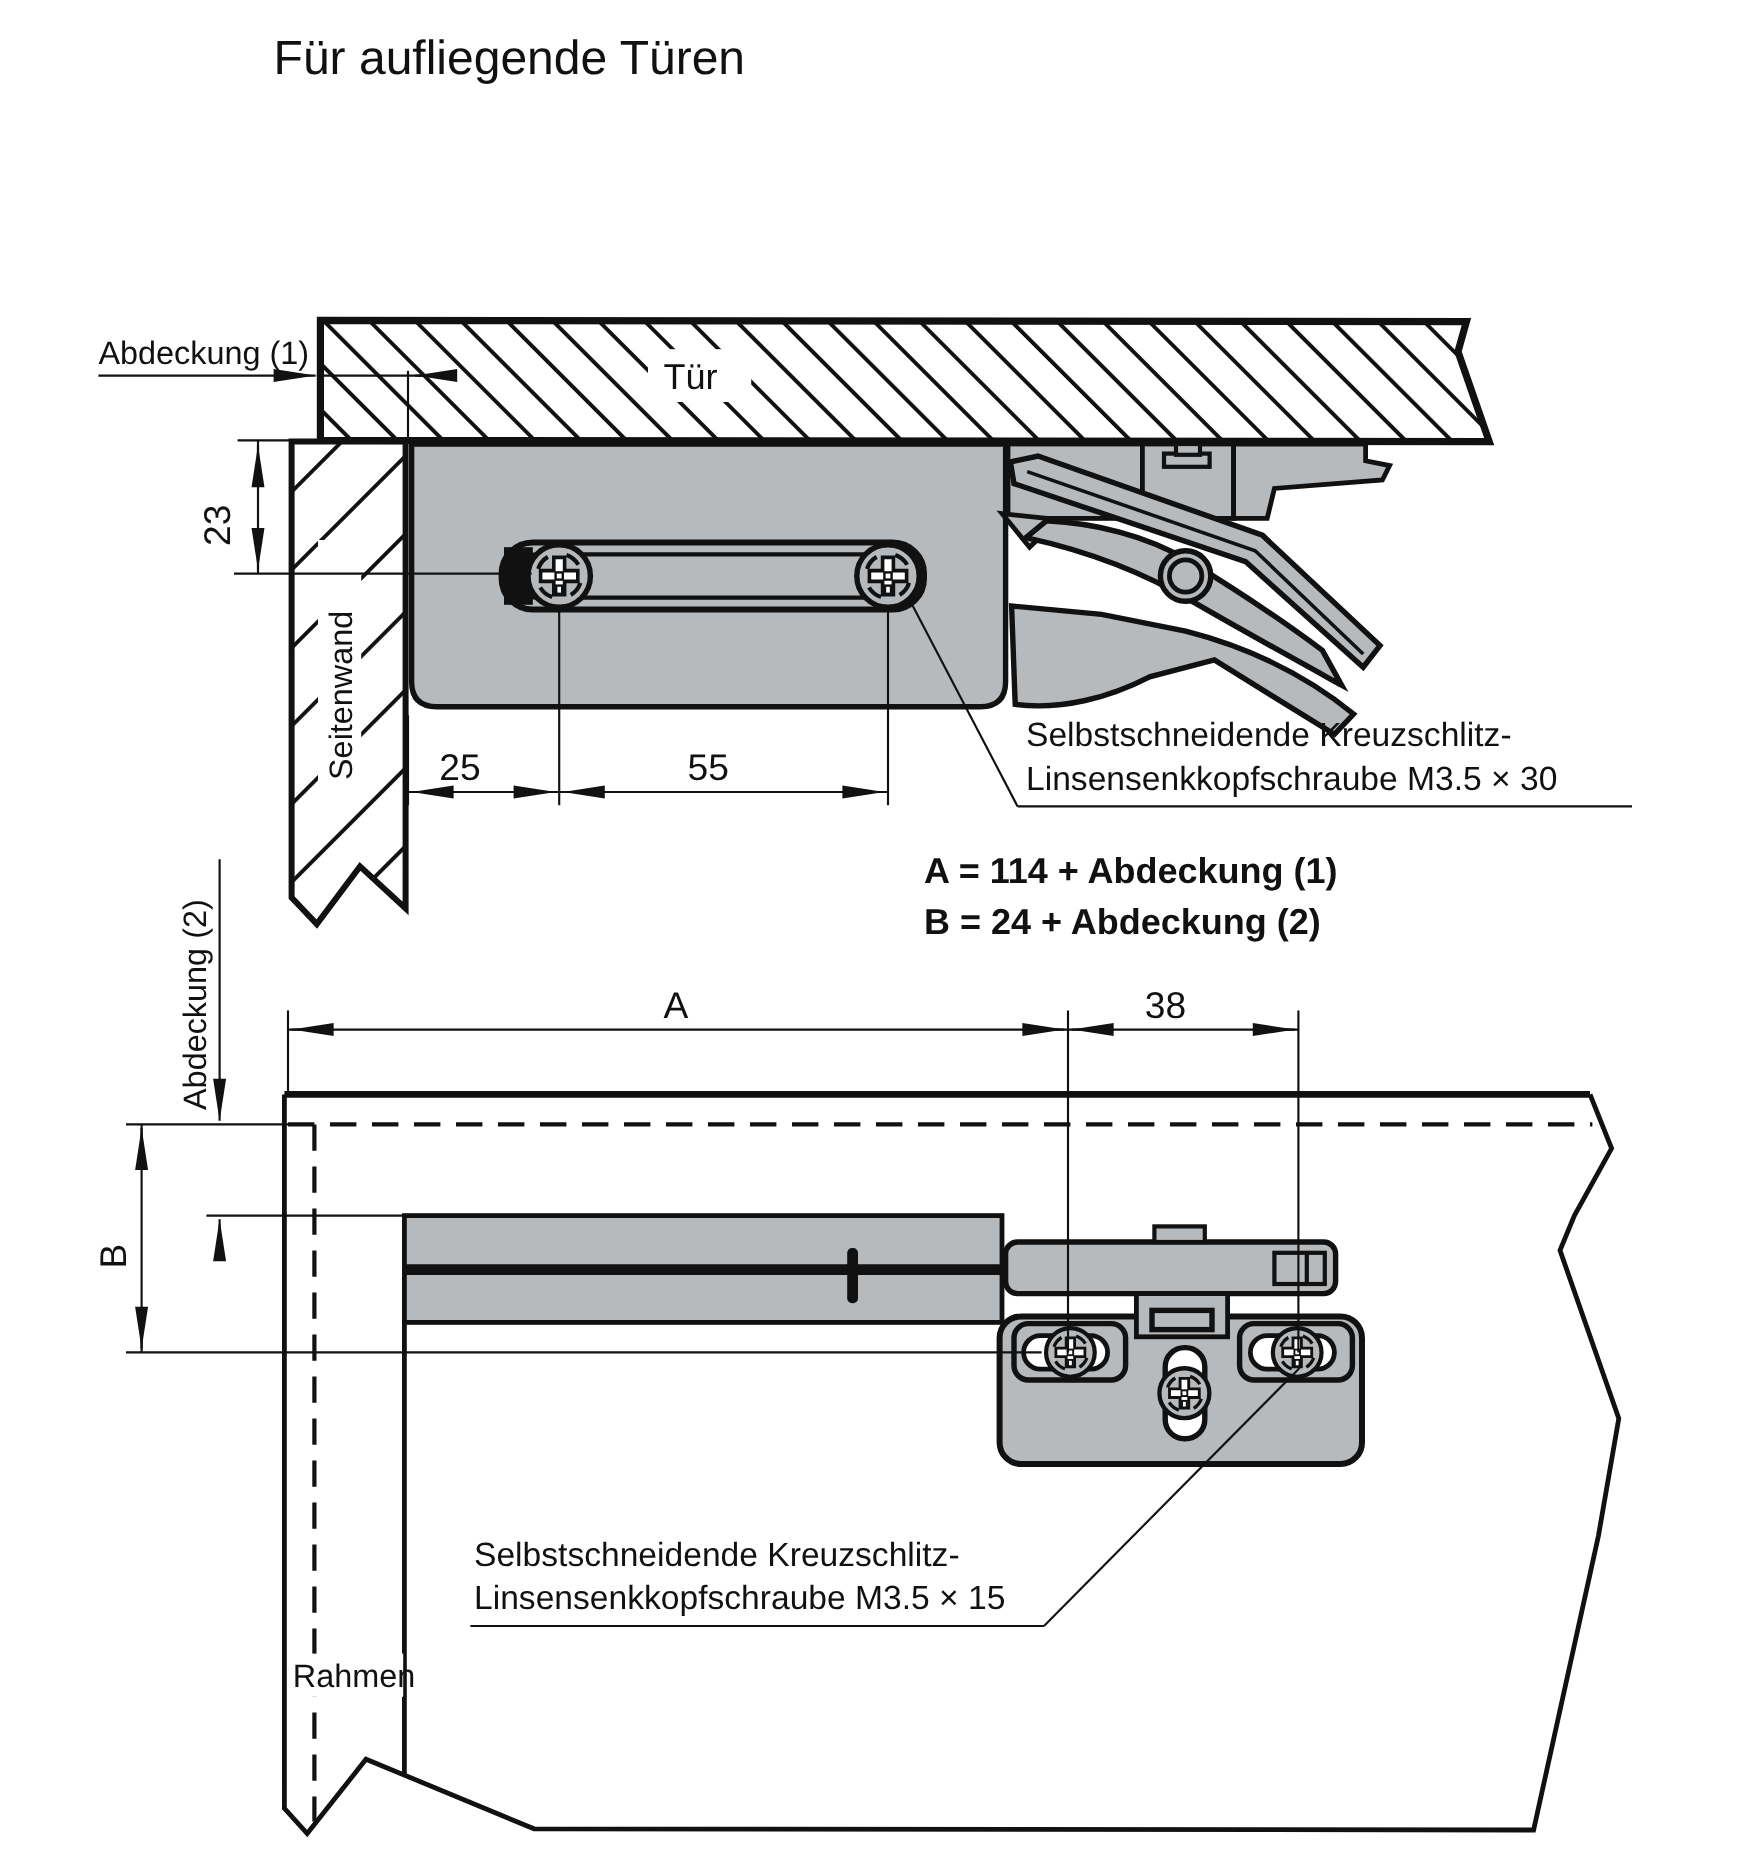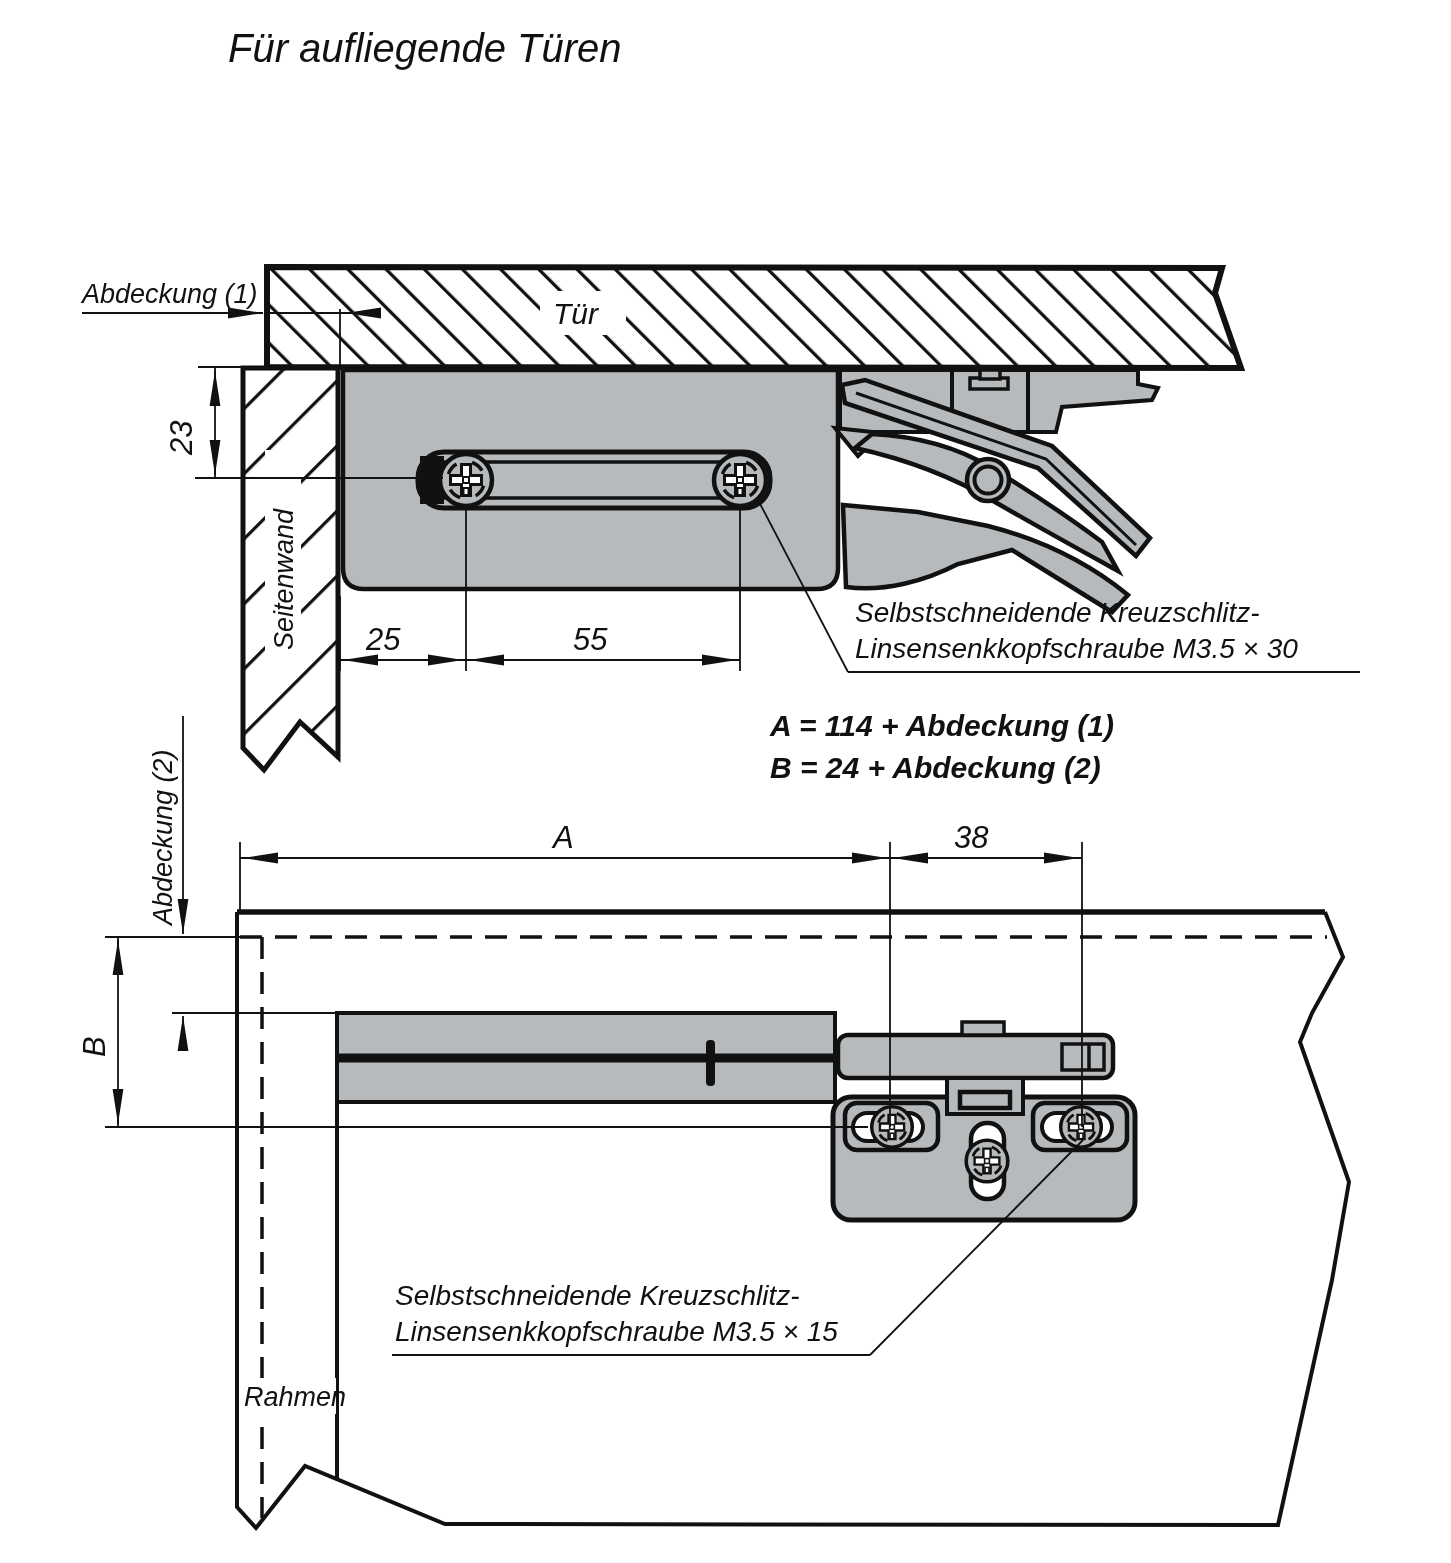--- a/index.html
+++ b/index.html
@@ -1,16 +1,16 @@
 <!DOCTYPE html>
 <html><head>
 <meta charset="utf-8">
 <style>
   html,body{margin:0;padding:0;background:#ffffff;}
-  .stage{width:1411px;height:1563px;position:relative;background:#fff;overflow:hidden;font-style:italic;}
+  .stage{width:1411px;height:1563px;position:relative;background:#fff;overflow:hidden;}
   svg{display:block;}
   text{font-family:"Liberation Sans","DejaVu Sans",sans-serif;fill:#111;}
   .t-title{font-size:40px;}
   .t-label{font-size:27px;}
   .t-dim{font-size:31px;}
   .t-note{font-size:28px;}
   .t-formula{font-size:30px;font-weight:700;}
 </style>
 </head>
 <body>

